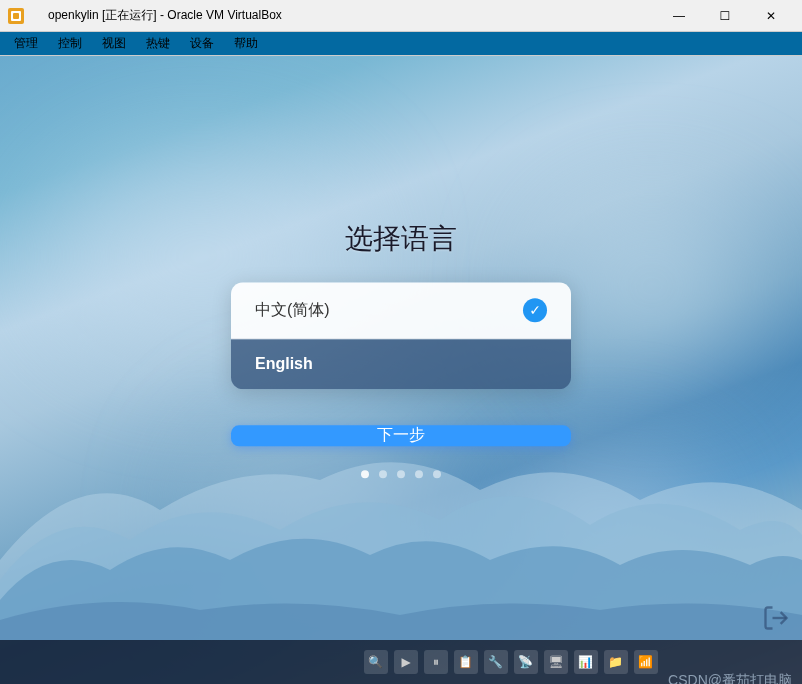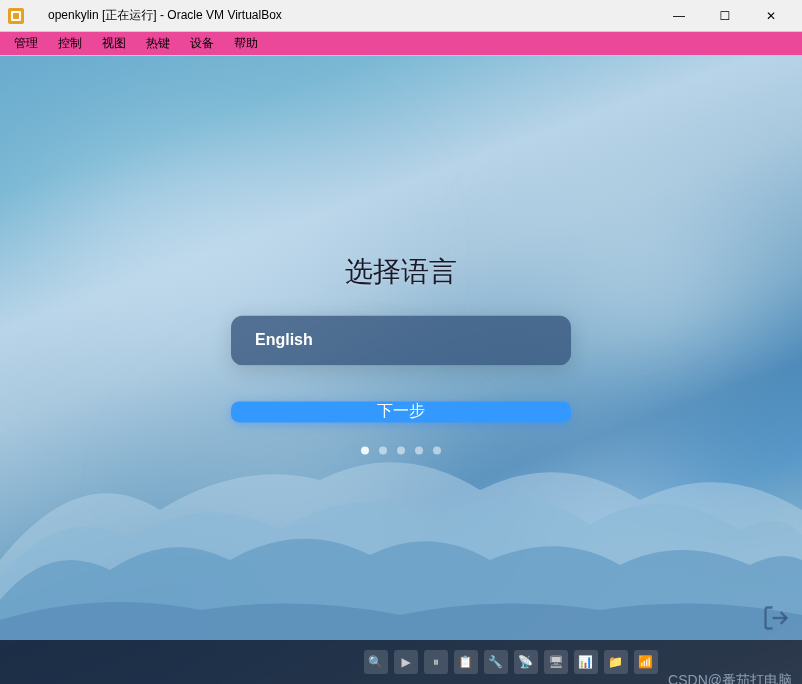--- a/index.html
+++ b/index.html
@@ -47,21 +47,21 @@
       font-size: 12px;
       cursor: pointer;
       color: #000;
       background: transparent;
       border: none;
     }
 
     
     .menu-bar {
       height: 24px;
-      background: #ec4899;
+      background: #0369a1;
       display: flex;
       align-items: center;
       padding: 0 4px;
       border-bottom: 1px solid #ccc;
     }
     .menu-item {
       padding: 2px 10px;
       font-size: 12px;
       color: #000;
       cursor: pointer;
@@ -309,20 +309,24 @@
     <path d="M0,220 Q50,160 110,190 Q170,150 230,180 Q300,140 370,175 Q430,145 490,180 Q560,150 620,185 Q680,155 750,185 Q780,170 802,180 L802,260 L0,260 Z" fill="rgba(100,155,195,0.7)"></path>
 
     <path d="M0,240 Q100,210 200,230 Q300,215 400,235 Q500,215 600,230 Q700,215 802,235 L802,260 L0,260 Z" fill="rgba(80,130,175,0.5)"></path>
   </svg>
 
   <div class="dialog">
     <div class="dialog-title">选择语言</div>
 
     <div class="lang-options">
 
+      <div class="lang-option selected">
+        <span>中文(简体)</span>
+        <div class="check-icon">✓</div>
+      </div>
 
       <div class="lang-option highlighted">
         <span>English</span>
       </div>
     </div>
 
     <button class="next-btn">下一步</button>
 
     <div class="dots">
       <div class="dot active"></div>

